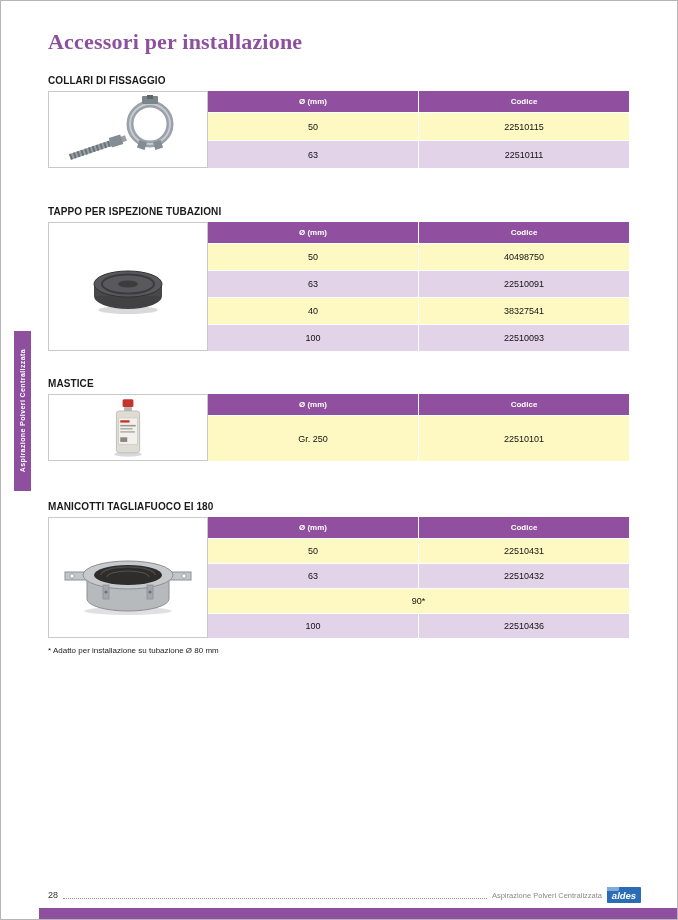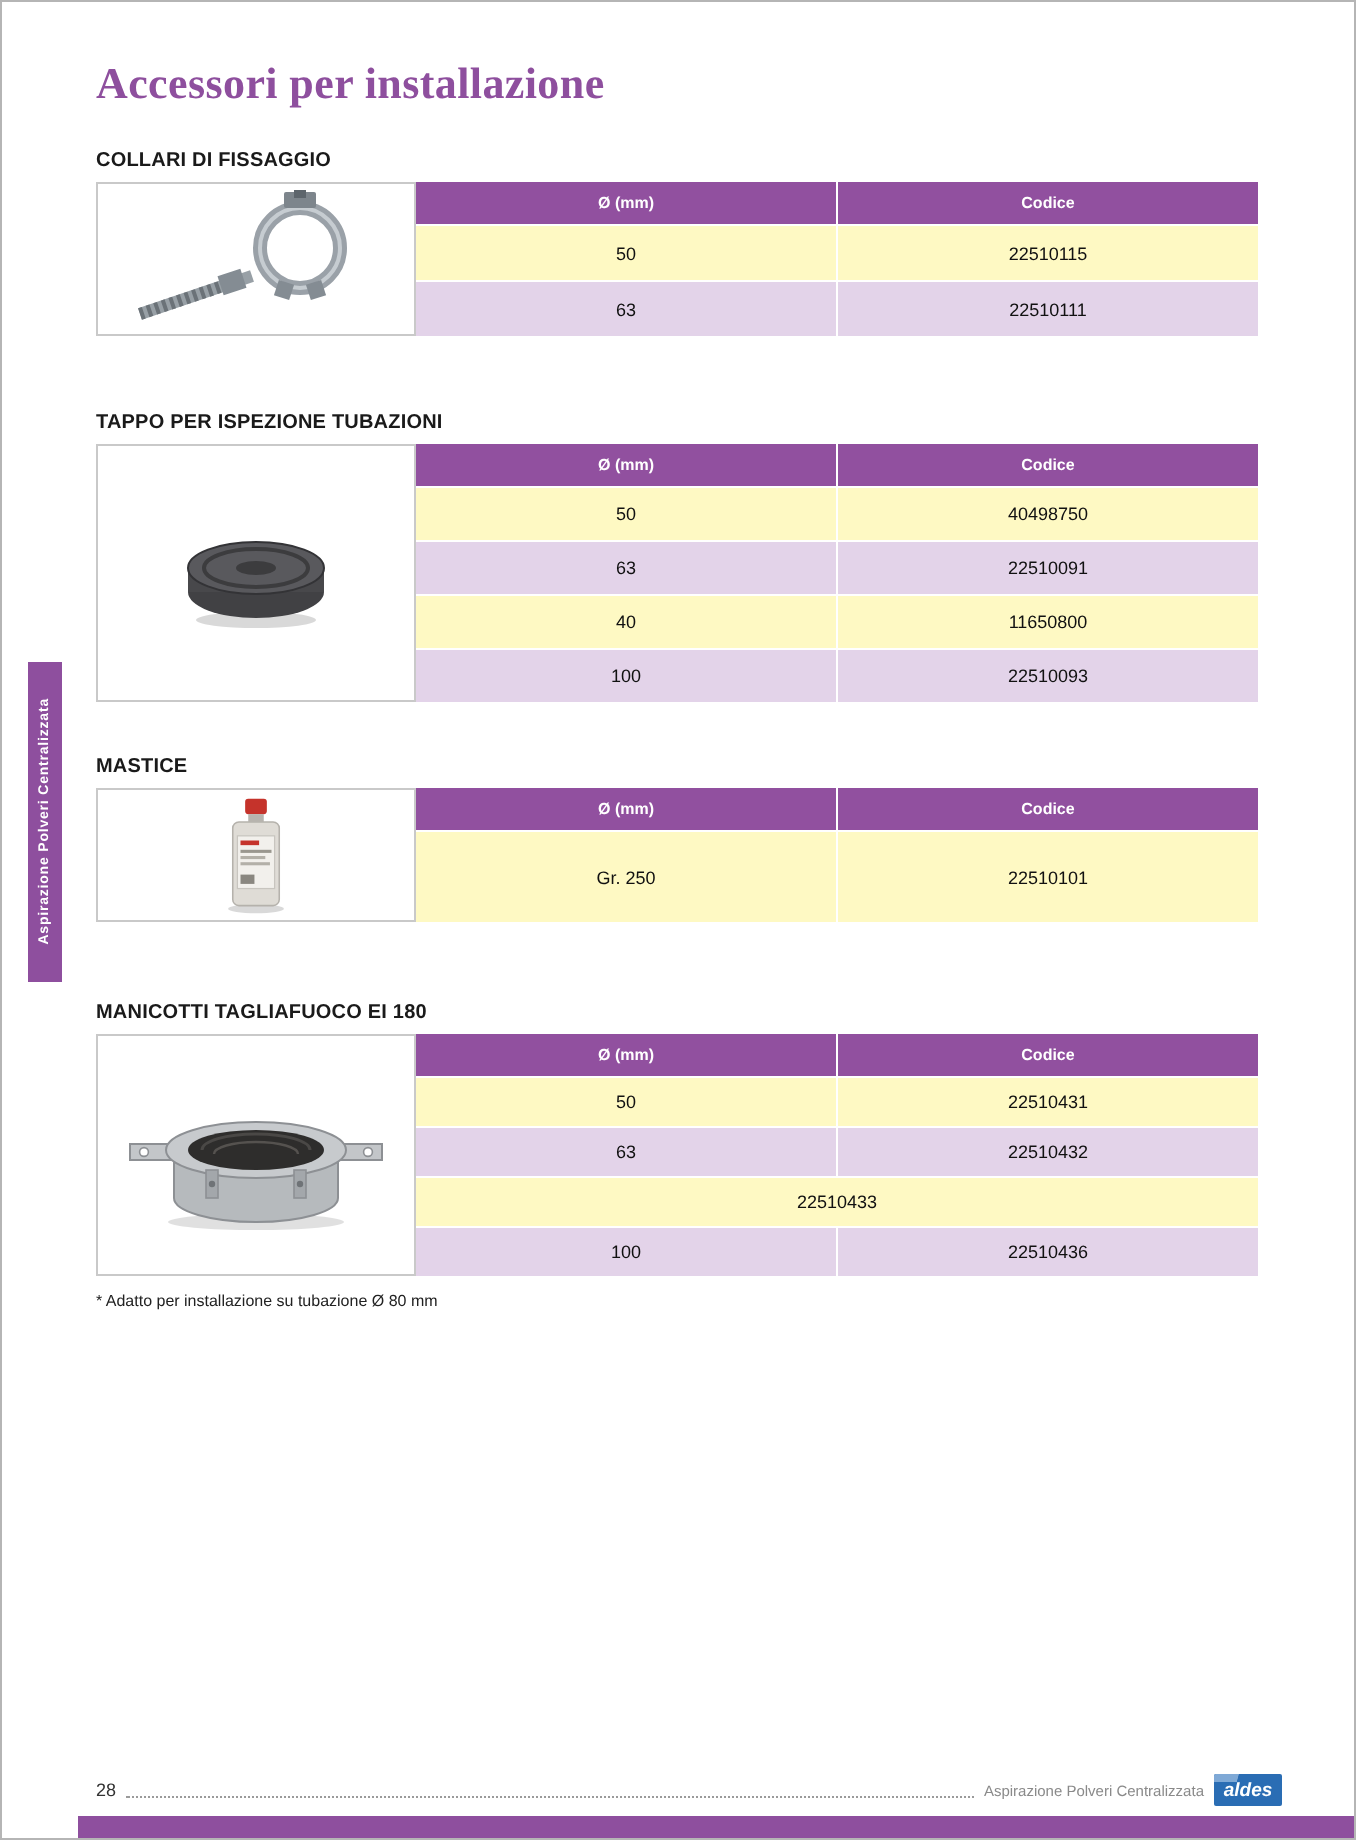--- a/index.html
+++ b/index.html
@@ -145,21 +145,21 @@
           <div class="tr">
             <div class="td">50</div>
             <div class="td">40498750</div>
           </div>
           <div class="tr">
             <div class="td">63</div>
             <div class="td">22510091</div>
           </div>
           <div class="tr">
             <div class="td">40</div>
-            <div class="td">11650800</div>
+            <div class="td">38327541</div>
           </div>
           <div class="tr">
             <div class="td">100</div>
             <div class="td">22510093</div>
           </div>
         </div>
       </div>
     </div>
   </section>
 
@@ -224,21 +224,21 @@
         <div class="rows">
           <div class="tr">
             <div class="td">50</div>
             <div class="td">22510431</div>
           </div>
           <div class="tr">
             <div class="td">63</div>
             <div class="td">22510432</div>
           </div>
           <div class="tr">
-            <div class="td">22510433</div>
+            <div class="td">90*</div>
           </div>
           <div class="tr">
             <div class="td">100</div>
             <div class="td">22510436</div>
           </div>
         </div>
       </div>
     </div>
   </section>
 

